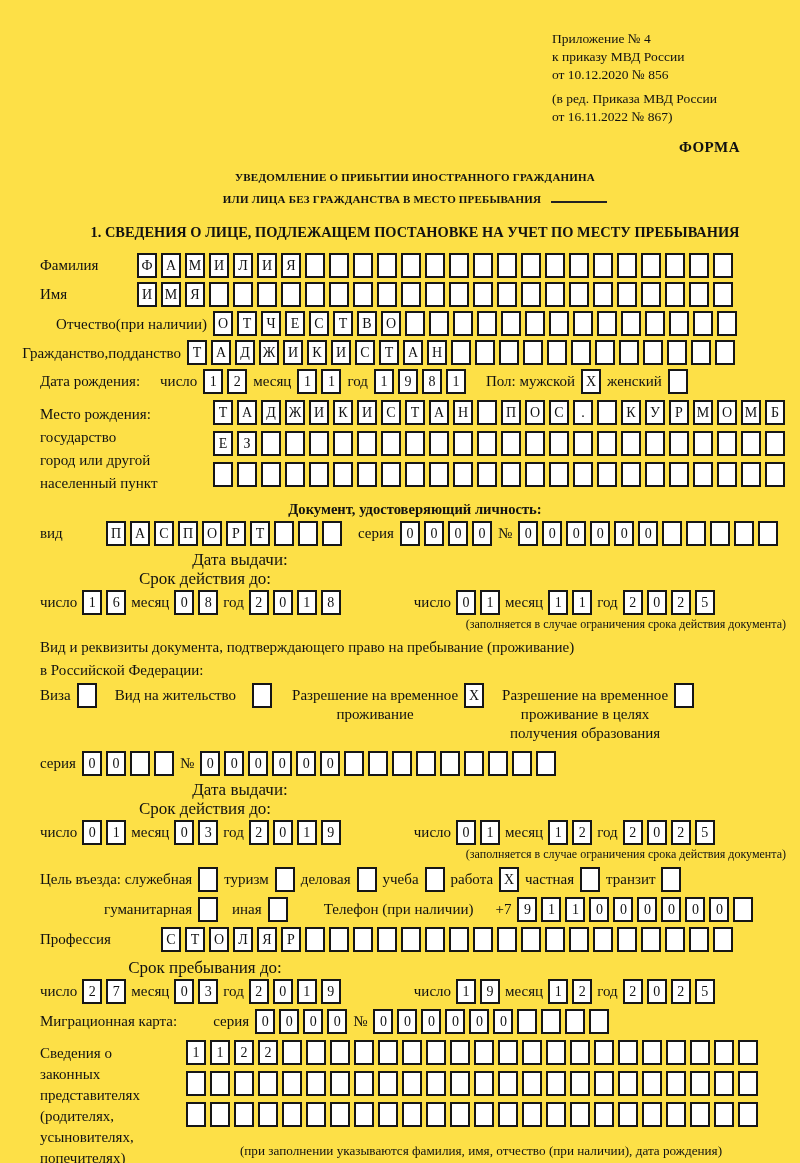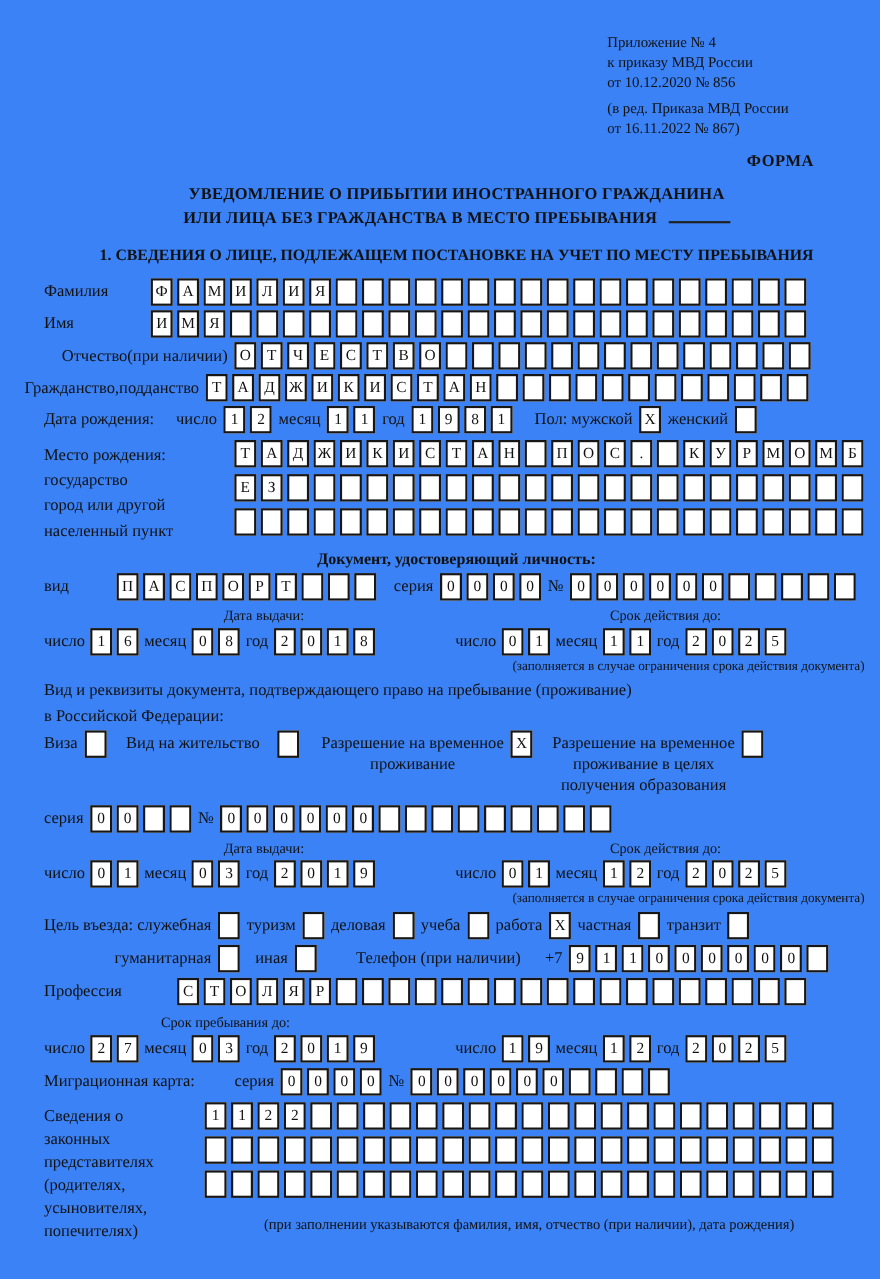--- a/index.html
+++ b/index.html
@@ -1,24 +1,24 @@
 <!DOCTYPE html>
 <html><head>
 <meta charset="utf-8">
 <style>
   * { margin:0; padding:0; box-sizing:border-box; }
   html,body { background:#fff; }
   body { width:800px; font-family:"Liberation Serif", serif; color:#111; }
-  .page { width:800px; height:1163px; padding:30px 10px 0 40px; overflow:hidden; background:#3b82f6; }
+  .page { width:800px; height:1163px; padding:30px 10px 0 40px; overflow:hidden; background:#fde047; }
 
   .meta { width:232px; margin-left:auto; margin-right:6px; font-size:13.5px; line-height:18px; }
   .meta .gap { height:6px; }
   .forma { text-align:right; padding-right:50px; font-weight:bold; font-size:15px; margin-top:13px; letter-spacing:.5px; }
 
-  .title { text-align:center; font-weight:bold; font-size:15px; line-height:22px; margin-top:10px; letter-spacing:.2px; }
+  .title { text-align:center; font-weight:bold; font-size:11px; line-height:22px; margin-top:10px; letter-spacing:.2px; }
   .blank { display:inline-block; width:56px; border-bottom:2px solid #222; margin-left:10px; }
   .sec { text-align:center; font-weight:bold; font-size:14.4px; margin-top:14px; margin-bottom:12px; }
 
   .row { display:flex; align-items:center; margin-bottom:4px; font-size:15px; }
   .row > * { margin-right:6px; }
   .row.top { align-items:flex-start; }
   .row.top .lab, .row.top .lab2, .row.top .lab-col { padding-top:3px; }
 
   .lab { line-height:19px; white-space:nowrap; }
   .lab2 { display:flex; flex-direction:row; line-height:20px;justify-content:flex-end; }
@@ -36,21 +36,21 @@
 
   .cells { display:inline-flex; gap:4px; flex:none; }
   .cell { width:20px; height:25px; flex:none; border:2px solid #161616; display:inline-flex;
           align-items:center; justify-content:center; font-size:14px; background:#fff; }
 
   .cells-col { display:flex; flex-direction:column; }
   .cells-col .cells { margin-bottom:6px; }
 
   .bold-center { text-align:center; font-weight:bold; font-size:14.6px; margin:2px 0 3px; }
 
-  .pairlab { display:flex; font-size:13px; line-height:19px; margin:1px 0 2px; }
+  .pairlab { display:flex; font-size:17px; line-height:19px; margin:1px 0 2px;flex-direction:column; }
   .pairlab .a { width:400px; text-align:center; }
   .pairlab .b { width:330px; text-align:center; }
 
   .dgroup { display:flex; align-items:center; }
   .dgroup > * { margin-right:5px; }
   .dgroup.second { margin-left:62px; }
 
   .note-r { font-size:12px; text-align:right; padding-right:4px; margin:1px 0 5px; line-height:16px; }
   .para { font-size:15px; line-height:21px; margin-bottom:2px; }
 

